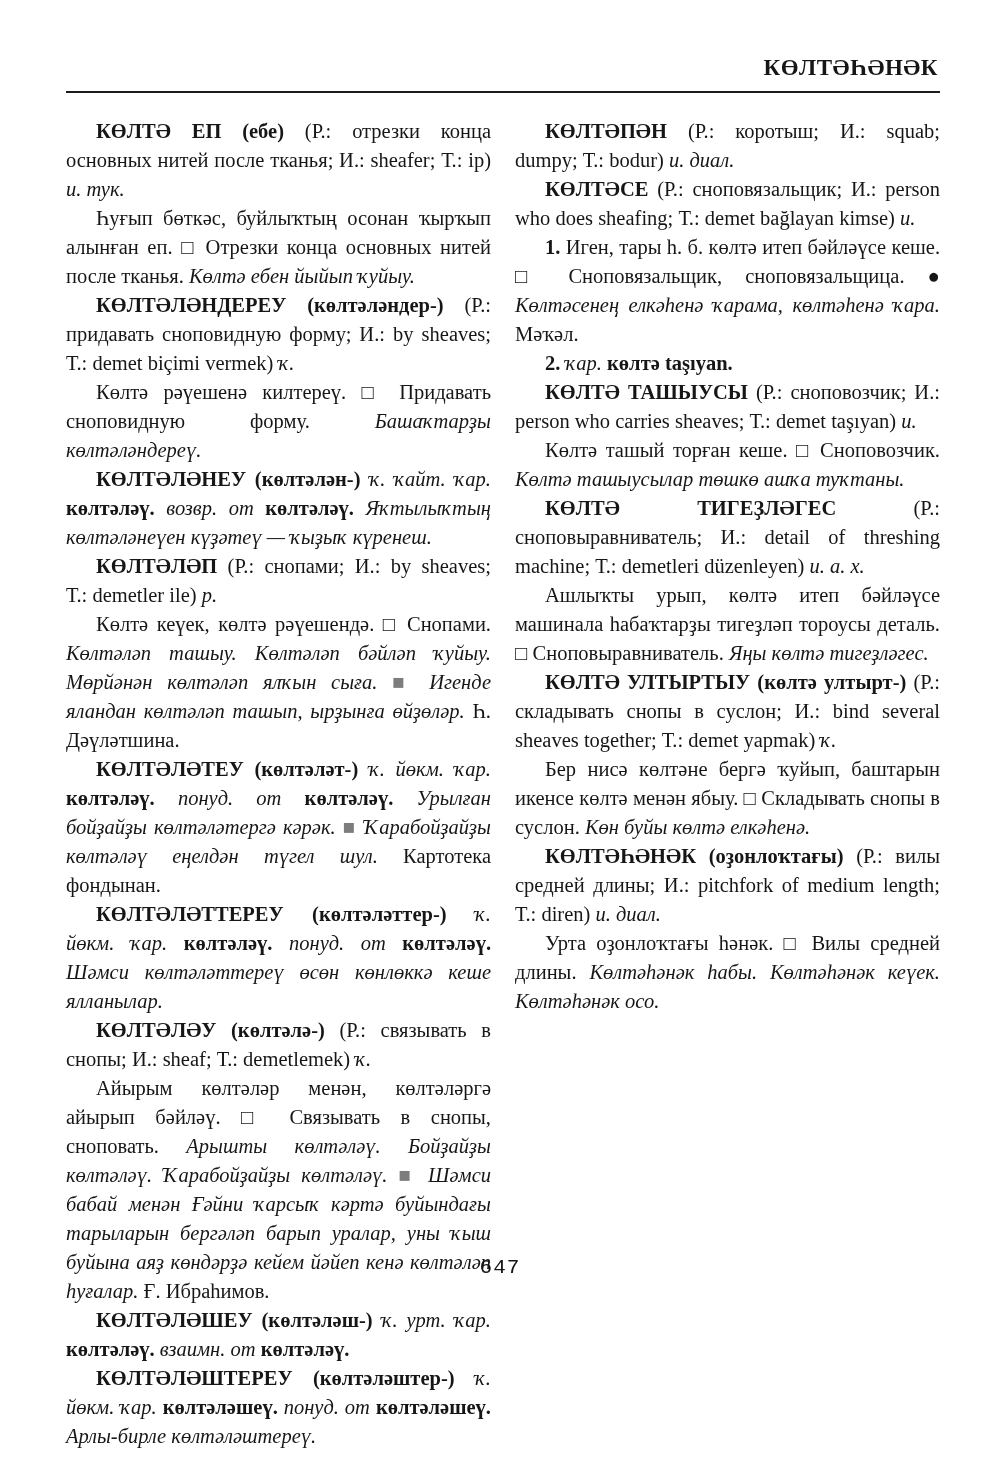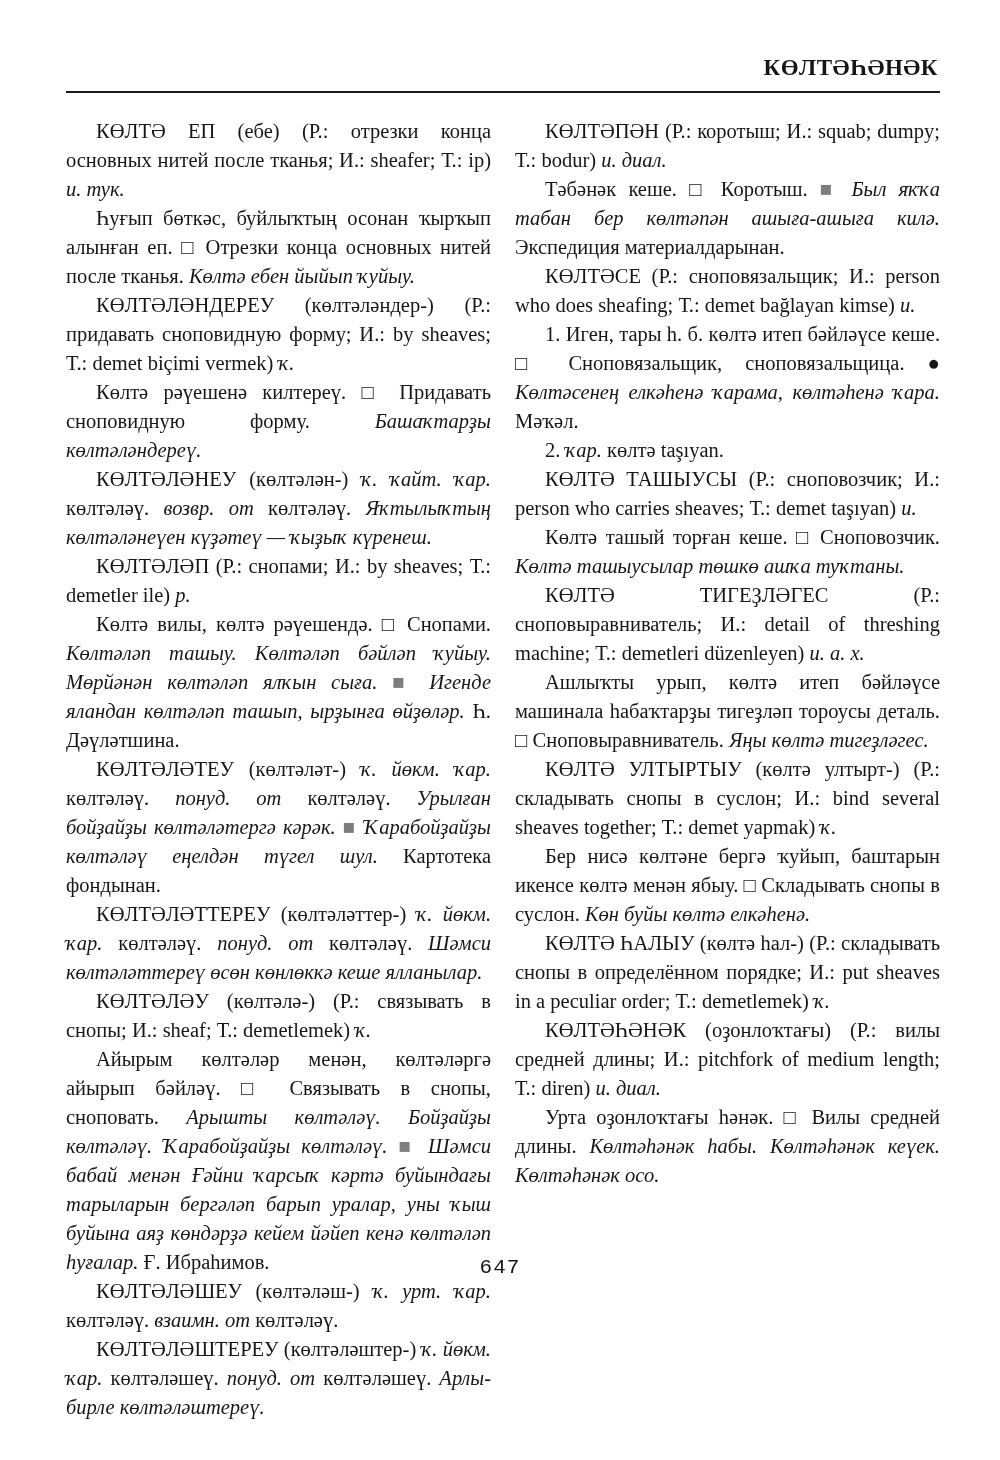--- a/index.html
+++ b/index.html
@@ -38,21 +38,21 @@
   .col {
     width: 425px;
     font-size: 20.5px;
     line-height: 29px;
     text-align: justify;
   }
   .para {
     margin: 0;
     text-indent: 30px;
   }
-  .seg.b  { font-weight: normal; }
+  .seg.b  { font-weight: bold; }
   .seg.i  { font-style: italic; }
   .seg.g  { color: #7d7d7d; }
   .page-footer {
     position: absolute;
     left: 0;
     bottom: 58px;
     width: 100%;
     text-align: center;
   }
   .pageno {
@@ -72,41 +72,39 @@
   </header>
 
   <main class="columns">
     <section class="col" id="col-left">
         <p class="para"><span class="seg b">КӨЛТӘ ЕП (ебе) </span><span class="seg ">(Р.: отрезки конца основных нитей после тканья; И.: sheafer; Т.: ip) </span><span class="seg i">и. тук.</span></p>
         <p class="para"><span class="seg ">Һуғып бөткәс, буйлыҡтың осонан ҡырҡып алынған еп. □ Отрезки конца основных нитей после тканья. </span><span class="seg i">Көлтә ебен йыйып ҡуйыу.</span></p>
         <p class="para"><span class="seg b">КӨЛТӘЛӘНДЕРЕУ (көлтәләндер-) </span><span class="seg ">(Р.: придавать сноповидную форму; И.: by sheaves; Т.: demet biçimi vermek) </span><span class="seg i">ҡ.</span></p>
         <p class="para"><span class="seg ">Көлтә рәүешенә килтереү. □ Придавать сноповидную форму. </span><span class="seg i">Башаҡтарҙы көлтәләндереү.</span></p>
         <p class="para"><span class="seg b">КӨЛТӘЛӘНЕУ (көлтәлән-) </span><span class="seg i">ҡ. ҡайт. ҡар. </span><span class="seg b">көлтәләү. </span><span class="seg i">возвр. от </span><span class="seg b">көлтәләү. </span><span class="seg i">Яҡтылыҡтың көлтәләнеүен күҙәтеү — ҡыҙыҡ күренеш.</span></p>
         <p class="para"><span class="seg b">КӨЛТӘЛӘП </span><span class="seg ">(Р.: снопами; И.: by sheaves; Т.: demetler ile) </span><span class="seg i">р.</span></p>
-        <p class="para"><span class="seg ">Көлтә вилы, көлтә рәүешендә. □ Снопами. </span><span class="seg i">Көлтәләп ташыу. Көлтәләп бәйләп ҡуйыу. Мөрйәнән көлтәләп ялҡын сыға. </span><span class="seg g">■</span><span class="seg i"> Игенде яландан көлтәләп ташып, ырҙынға өйҙөләр. </span><span class="seg ">Һ. Дәүләтшина.</span></p>
+        <p class="para"><span class="seg ">Көлтә кеүек, көлтә рәүешендә. □ Снопами. </span><span class="seg i">Көлтәләп ташыу. Көлтәләп бәйләп ҡуйыу. Мөрйәнән көлтәләп ялҡын сыға. </span><span class="seg g">■</span><span class="seg i"> Игенде яландан көлтәләп ташып, ырҙынға өйҙөләр. </span><span class="seg ">Һ. Дәүләтшина.</span></p>
         <p class="para"><span class="seg b">КӨЛТӘЛӘТЕУ (көлтәләт-) </span><span class="seg i">ҡ. йөкм. ҡар. </span><span class="seg b">көлтәләү. </span><span class="seg i">понуд. от </span><span class="seg b">көлтәләү. </span><span class="seg i">Урылған бойҙайҙы көлтәләтергә кәрәк. </span><span class="seg g">■</span><span class="seg i"> Ҡарабойҙайҙы көлтәләү еңелдән түгел шул. </span><span class="seg ">Картотека фондынан.</span></p>
         <p class="para"><span class="seg b">КӨЛТӘЛӘТТЕРЕУ (көлтәләттер-) </span><span class="seg i">ҡ. йөкм. ҡар. </span><span class="seg b">көлтәләү. </span><span class="seg i">понуд. от </span><span class="seg b">көлтәләү. </span><span class="seg i">Шәмси көлтәләттереү өсөн көнлөккә кеше ялланылар.</span></p>
         <p class="para"><span class="seg b">КӨЛТӘЛӘУ (көлтәлә-) </span><span class="seg ">(Р.: связывать в снопы; И.: sheaf; Т.: demetlemek) </span><span class="seg i">ҡ.</span></p>
         <p class="para"><span class="seg ">Айырым көлтәләр менән, көлтәләргә айырып бәйләү. □ Связывать в снопы, сноповать. </span><span class="seg i">Арышты көлтәләү. Бойҙайҙы көлтәләү. Ҡарабойҙайҙы көлтәләү. </span><span class="seg g">■</span><span class="seg i"> Шәмси бабай менән Ғәйни ҡарсыҡ кәртә буйындағы тарыларын бергәләп барып уралар, уны ҡыш буйына аяҙ көндәрҙә кейем йәйеп кенә көлтәләп һуғалар. </span><span class="seg ">Ғ. Ибраһимов.</span></p>
         <p class="para"><span class="seg b">КӨЛТӘЛӘШЕУ (көлтәләш-) </span><span class="seg i">ҡ. урт. </span><span class="seg i">ҡар. </span><span class="seg b">көлтәләү. </span><span class="seg i">взаимн. от </span><span class="seg b">көлтәләү.</span></p>
         <p class="para"><span class="seg b">КӨЛТӘЛӘШТЕРЕУ (көлтәләштер-) </span><span class="seg i">ҡ. йөкм. ҡар. </span><span class="seg b">көлтәләшеү. </span><span class="seg i">понуд. от </span><span class="seg b">көлтәләшеү. </span><span class="seg i">Арлы-бирле көлтәләштереү.</span></p>
       </section>
     <section class="col" id="col-right">
         <p class="para"><span class="seg b">КӨЛТӘПӘН </span><span class="seg ">(Р.: коротыш; И.: squab; dumpy; Т.: bodur) </span><span class="seg i">и. диал.</span></p>
-        <p class="para"><span class="seg ">Тәбәнәк кеше. □ Коротыш. </span><span class="seg g">■</span><span class="seg i"> Был яҡҡа табан бер көлтәпән ашыға-ашыға килә. </span><span class="seg ">Экспедиция материалдарынан.</span></p>
         <p class="para"><span class="seg b">КӨЛТӘСЕ </span><span class="seg ">(Р.: сноповязальщик; И.: person who does sheafing; Т.: demet bağlayan kimse) </span><span class="seg i">и.</span></p>
         <p class="para"><span class="seg b">1. </span><span class="seg ">Иген, тары һ. б. көлтә итеп бәйләүсе кеше. □ Сноповязальщик, сноповязальщица. ● </span><span class="seg i">Көлтәсенең елкәһенә ҡарама, көлтәһенә ҡара. </span><span class="seg ">Мәҡәл.</span></p>
         <p class="para"><span class="seg b">2. </span><span class="seg i">ҡар. </span><span class="seg b">көлтә taşıyan.</span></p>
         <p class="para"><span class="seg b">КӨЛТӘ ТАШЫУСЫ </span><span class="seg ">(Р.: сноповозчик; И.: person who carries sheaves; Т.: demet taşıyan) </span><span class="seg i">и.</span></p>
         <p class="para"><span class="seg ">Көлтә ташый торған кеше. □ Сноповозчик. </span><span class="seg i">Көлтә ташыусылар төшкө ашҡа туҡтаны.</span></p>
         <p class="para"><span class="seg b">КӨЛТӘ ТИГЕҘЛӘГЕС </span><span class="seg ">(Р.: сноповыравниватель; И.: detail of threshing machine; Т.: demetleri düzenleyen) </span><span class="seg i">и. а. х.</span></p>
         <p class="para"><span class="seg ">Ашлыҡты урып, көлтә итеп бәйләүсе машинала һабаҡтарҙы тигеҙләп тороусы деталь. □ Сноповыравниватель. </span><span class="seg i">Яңы көлтә тигеҙләгес.</span></p>
         <p class="para"><span class="seg b">КӨЛТӘ УЛТЫРТЫУ (көлтә ултырт-) </span><span class="seg ">(Р.: складывать снопы в суслон; И.: bind several sheaves together; Т.: demet yapmak) </span><span class="seg i">ҡ.</span></p>
         <p class="para"><span class="seg ">Бер нисә көлтәне бергә ҡуйып, баштарын икенсе көлтә менән ябыу. □ Складывать снопы в суслон. </span><span class="seg i">Көн буйы көлтә елкәһенә.</span></p>
-        <p class="para"><span class="seg b">КӨЛТӘ ҺАЛЫУ (көлтә һал-) </span><span class="seg ">(Р.: складывать снопы в определённом порядке; И.: put sheaves in a peculiar order; Т.: demetlemek) </span><span class="seg i">ҡ.</span></p>
         <p class="para"><span class="seg b">КӨЛТӘҺӘНӘК (оҙонлоҡтағы) </span><span class="seg ">(Р.: вилы средней длины; И.: pitchfork of medium length; Т.: diren) </span><span class="seg i">и. диал.</span></p>
         <p class="para"><span class="seg ">Урта оҙонлоҡтағы һәнәк. □ Вилы средней длины. </span><span class="seg i">Көлтәһәнәк һабы. Көлтәһәнәк кеүек. Көлтәһәнәк осо.</span></p>
       </section>
   </main>
 
   <footer class="page-footer">
     <span class="pageno">647</span>
   </footer>
 
 </div>

